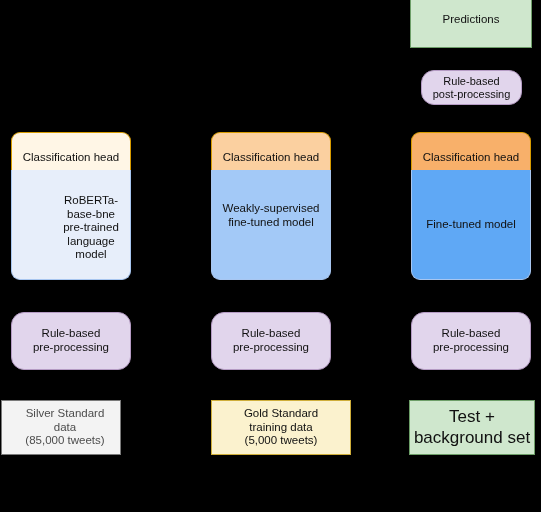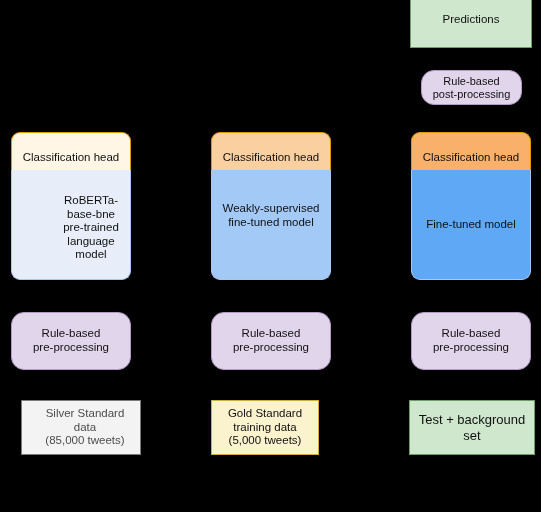--- a/index.html
+++ b/index.html
@@ -74,43 +74,43 @@
 
   <div class="node head head-pale" style="left:11px; top:120px; width:120px; height:50px;">Classification head</div>
 
   <div class="node body body-pale" style="left:11px; top:170px; width:120px; height:110px;">RoBERTa-base-bne
 pre-trained language
 model</div>
 
   <div class="node rounded rule" style="left:11px; top:312px; width:120px; height:58px;">Rule-based
 pre-processing</div>
 
-  <div class="node sq silver" style="left:21px; top:400px; width:120px; height:55px;padding-left:8px;">Silver Standard
+  <div class="node sq silver" style="left:1px; top:400px; width:120px; height:55px;padding-left:8px;">Silver Standard
 data
 (85,000 tweets)</div>
 
   <div class="node head head-mid" style="left:211px; top:120px; width:120px; height:50px;">Classification head</div>
 
   <div class="node body body-mid" style="left:211px; top:170px; width:120px; height:110px; padding-top:32px;">Weakly-supervised
 fine-tuned model</div>
 
   <div class="node rounded rule" style="left:211px; top:312px; width:120px; height:58px;">Rule-based
 pre-processing</div>
 
-  <div class="node sq gold" style="left:211px; top:400px; width:108px; height:55px;">Gold Standard
+  <div class="node sq gold" style="left:211px; top:400px; width:140px; height:55px;">Gold Standard
 training data
 (5,000 tweets)</div>
 
   <div class="node sq green" style="left:410px; top:-8px; width:122px; height:56px;">Predictions</div>
 
   <div class="node rounded rule" style="left:421px; top:70px; width:101px; height:35px; font-size:11px;">Rule-based
 post-processing</div>
 
   <div class="node head head-strong" style="left:411px; top:120px; width:120px; height:50px;">Classification head</div>
 
   <div class="node body body-strong centered" style="left:411px; top:170px; width:120px; height:110px;">Fine-tuned model</div>
 
   <div class="node rounded rule" style="left:411px; top:312px; width:120px; height:58px;">Rule-based
 pre-processing</div>
 
-  <div class="node sq green" style="left:409px; top:400px; width:126px; height:55px; font-size:13px;">Test + background set</div>
+  <div class="node sq green" style="left:409px; top:400px; width:126px; height:55px; font-size:17px;">Test + background set</div>
 
 </div>
 
 </body></html>

